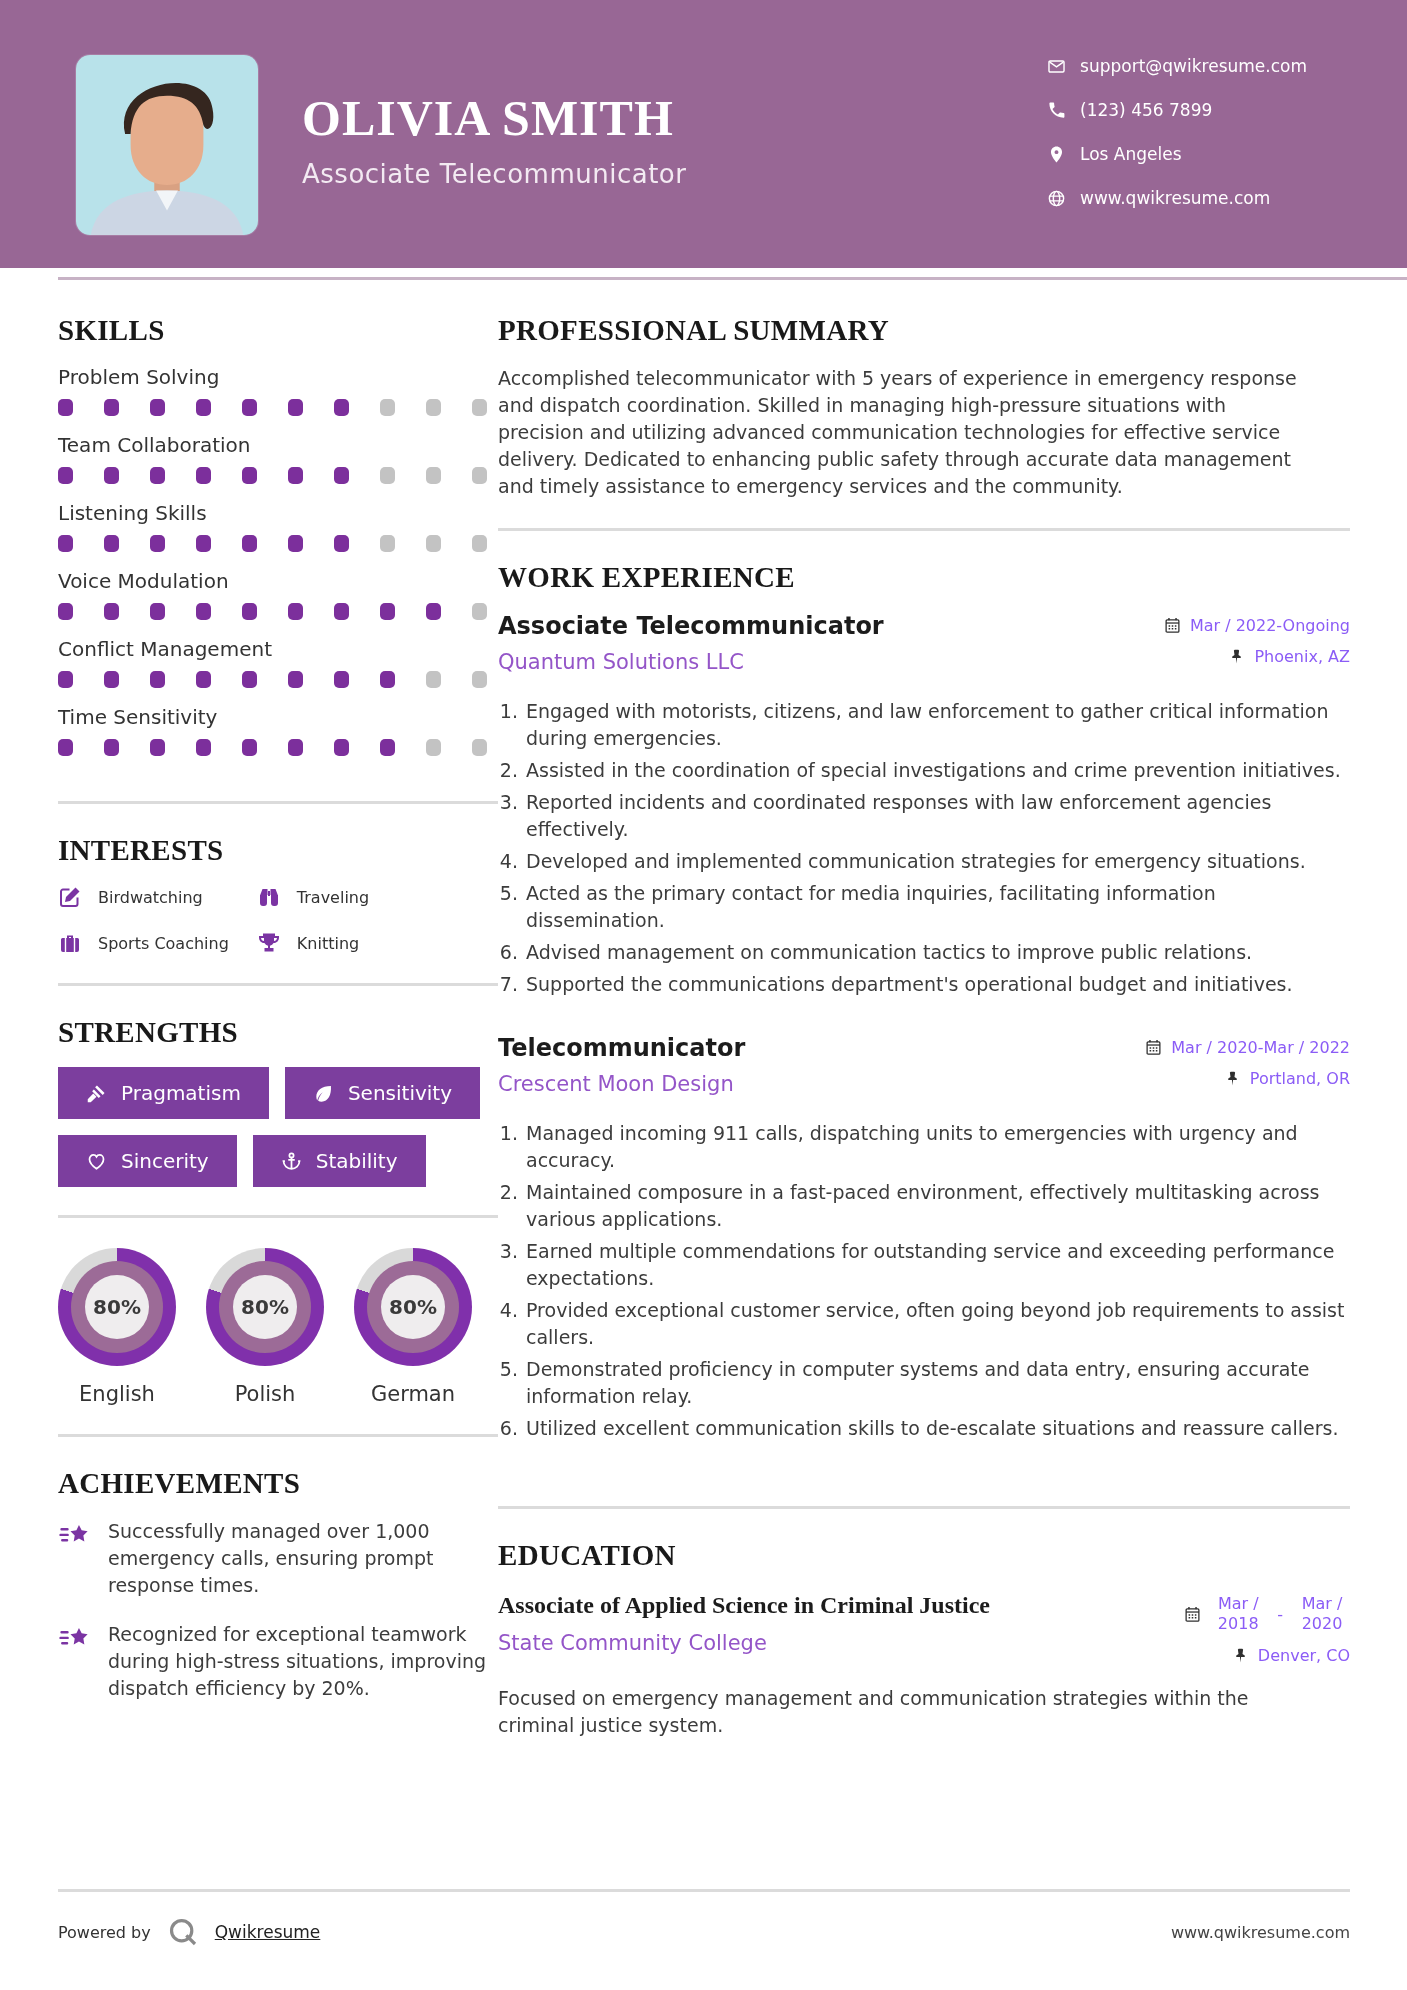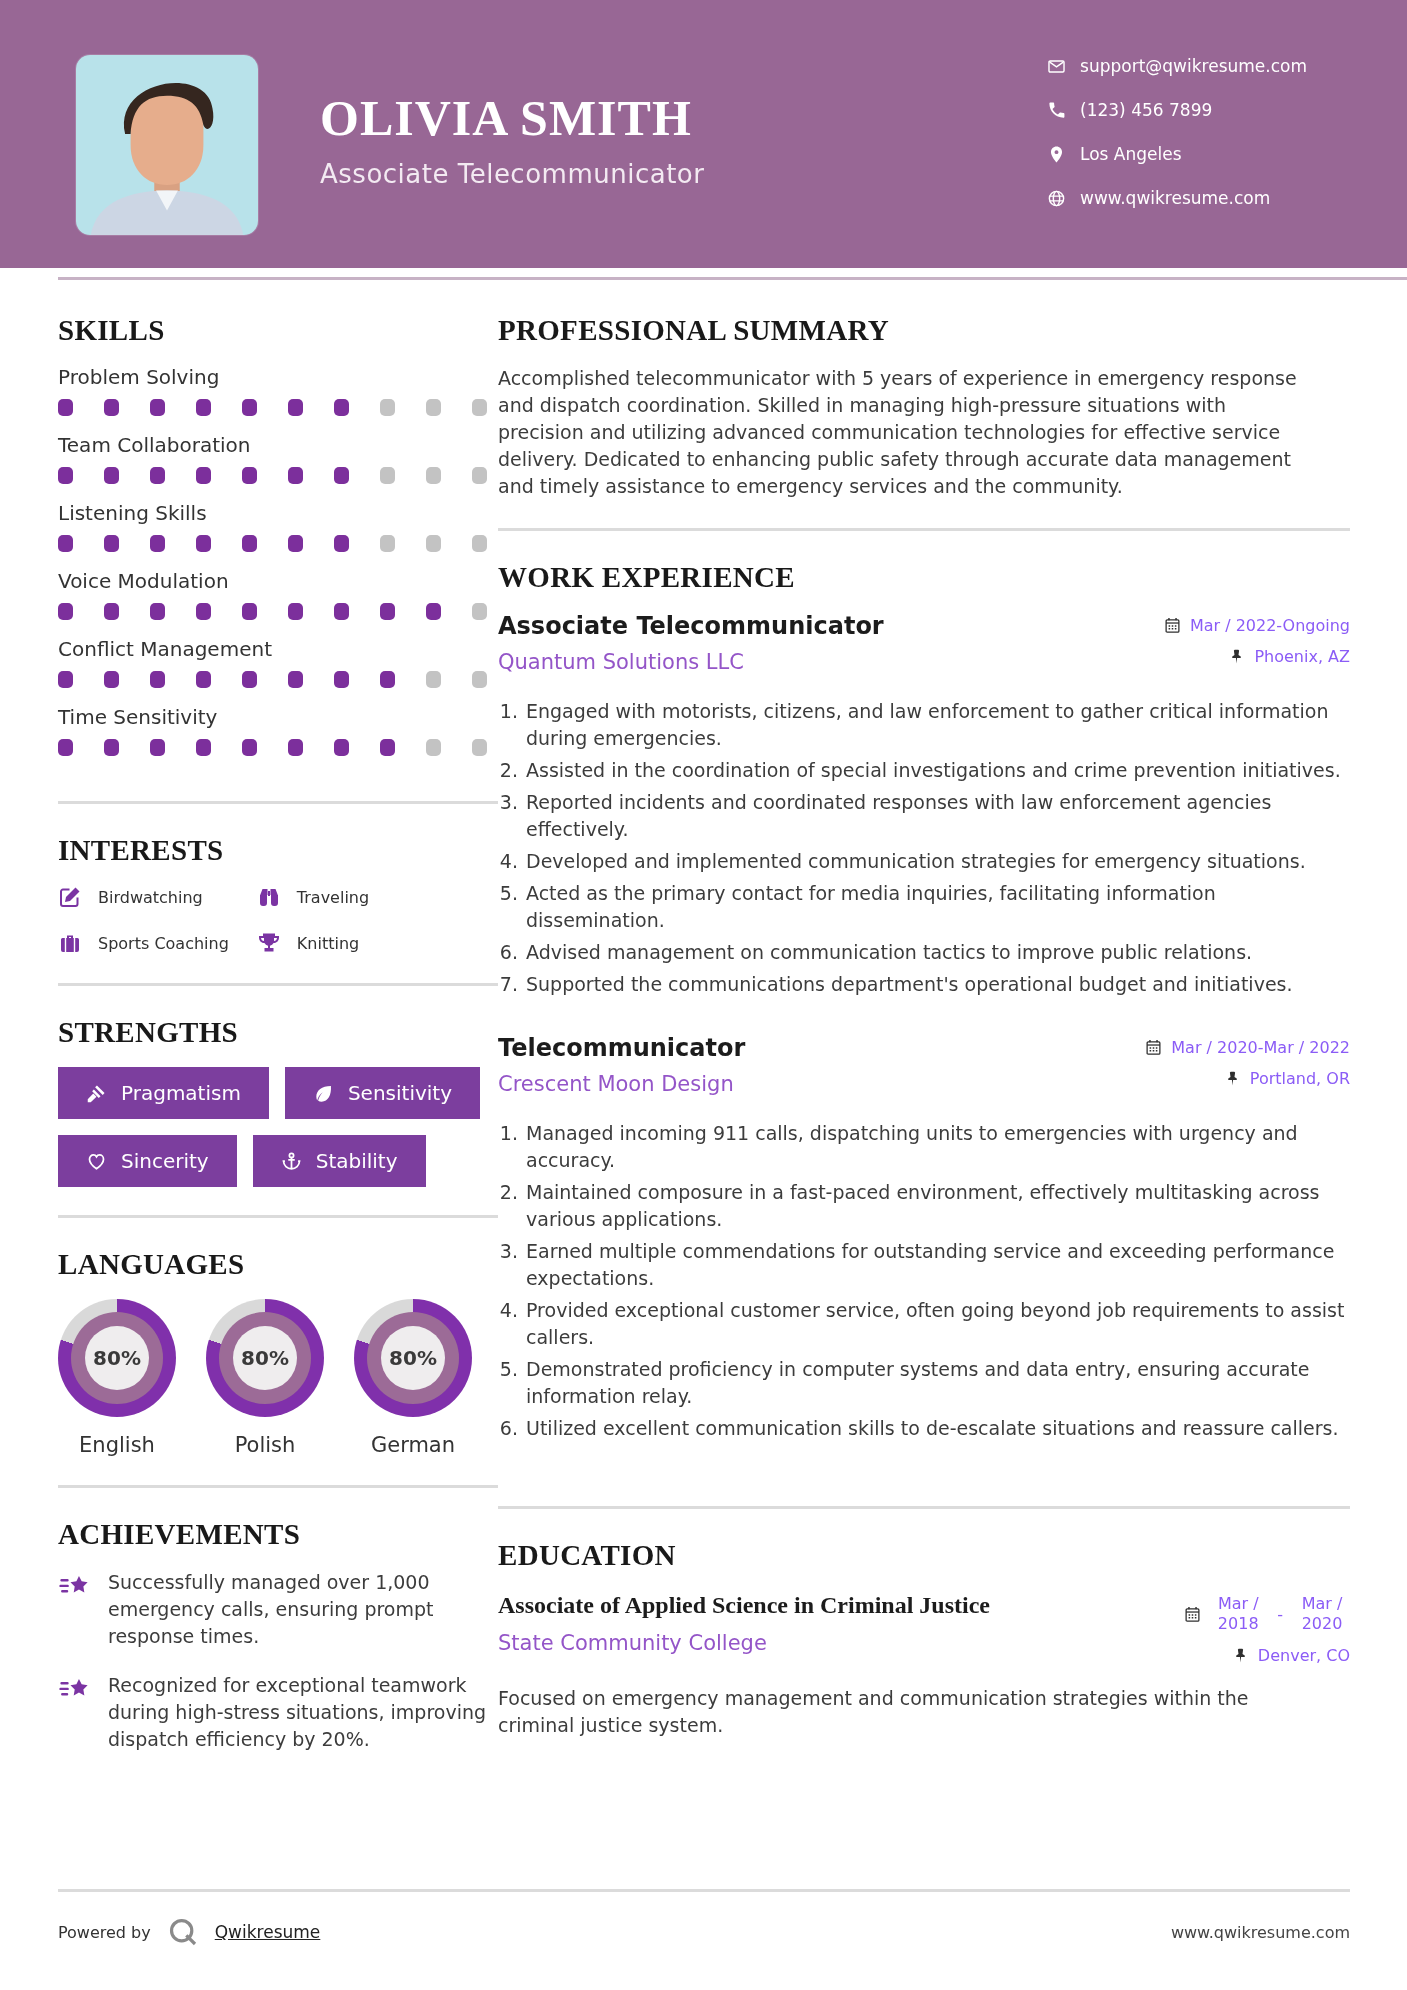--- a/index.html
+++ b/index.html
@@ -3,21 +3,21 @@
 <meta charset="utf-8">
 <style>
   html,body{margin:0;padding:0;background:#ffffff;}
   body{font-family:"DejaVu Sans","Liberation Sans",sans-serif;color:#3c3c3c;}
   .page{width:1407px;height:1990px;margin:0 auto;background:#fff;position:relative;display:flex;flex-direction:column;overflow:hidden;}
 
   
   .hdr{height:268px;background:#986795;position:relative;flex:0 0 auto;}
   .photo{position:absolute;left:76px;top:55px;width:182px;height:180px;border-radius:14px;overflow:hidden;box-shadow:0 0 0 1px rgba(255,255,255,.15);}
   .photo svg{display:block;width:100%;height:100%;}
-  .idblock{position:absolute;left:320px;top:92px;color:#fff;}
+  .idblock{position:absolute;left:302px;top:92px;color:#fff;}
   .idblock h1{margin:0;font-family:"Liberation Serif","DejaVu Serif",serif;font-weight:700;font-size:50px;letter-spacing:1px;line-height:1.05;}
   .jobtitle{margin-top:14px;font-size:26px;font-weight:400;color:#f3eaf2;letter-spacing:.5px;}
   .contacts{position:absolute;right:88px;top:44px;list-style:none;margin:12px;padding:0;display:flex;flex-direction:column;gap:24px;}
   .contact-row{display:flex;align-items:center;gap:14px;color:#fff;font-size:17px;}
   .contact-row .icn{width:19px;height:19px;color:#fff;}
   .hdr-line{height:3px;background:#c7b2c5;margin:9px 0 0 58px;flex:0 0 auto;}
 
   
   .cols{display:flex;flex:1 1 auto;padding:34px 57px 4px 58px;align-items:stretch;}
   .colL{width:440px;flex:0 0 440px;display:flex;flex-direction:column;}
@@ -312,21 +312,20 @@
                   <circle cx="12" cy="5" r="2.4"></circle>
                   <path d="M12 7.4V21M4.5 11.5H2.8c.3 5 4.2 8.8 9.2 8.8s8.9-3.8 9.2-8.8h-1.7M8.3 10.2h7.4"></path>
                 </svg>
               </span>
               <span>Stability</span>
             </div>
           </div>
       </section>
       <hr class="div">
       <section>
-        <h2 class="sec">LANGUAGES</h2>
         <div class="langs" id="languages-list">
             <div class="lang">
               <div class="donut" style="background: conic-gradient(rgb(128, 48, 171) 0deg, rgb(128, 48, 171) 288deg, rgb(217, 217, 217) 288deg, rgb(217, 217, 217) 360deg);">
                 <div class="donut-mid">
                   <div class="donut-center">80%</div>
                 </div>
               </div>
               <div class="lang-label">English</div>
             </div>
             <div class="lang">

